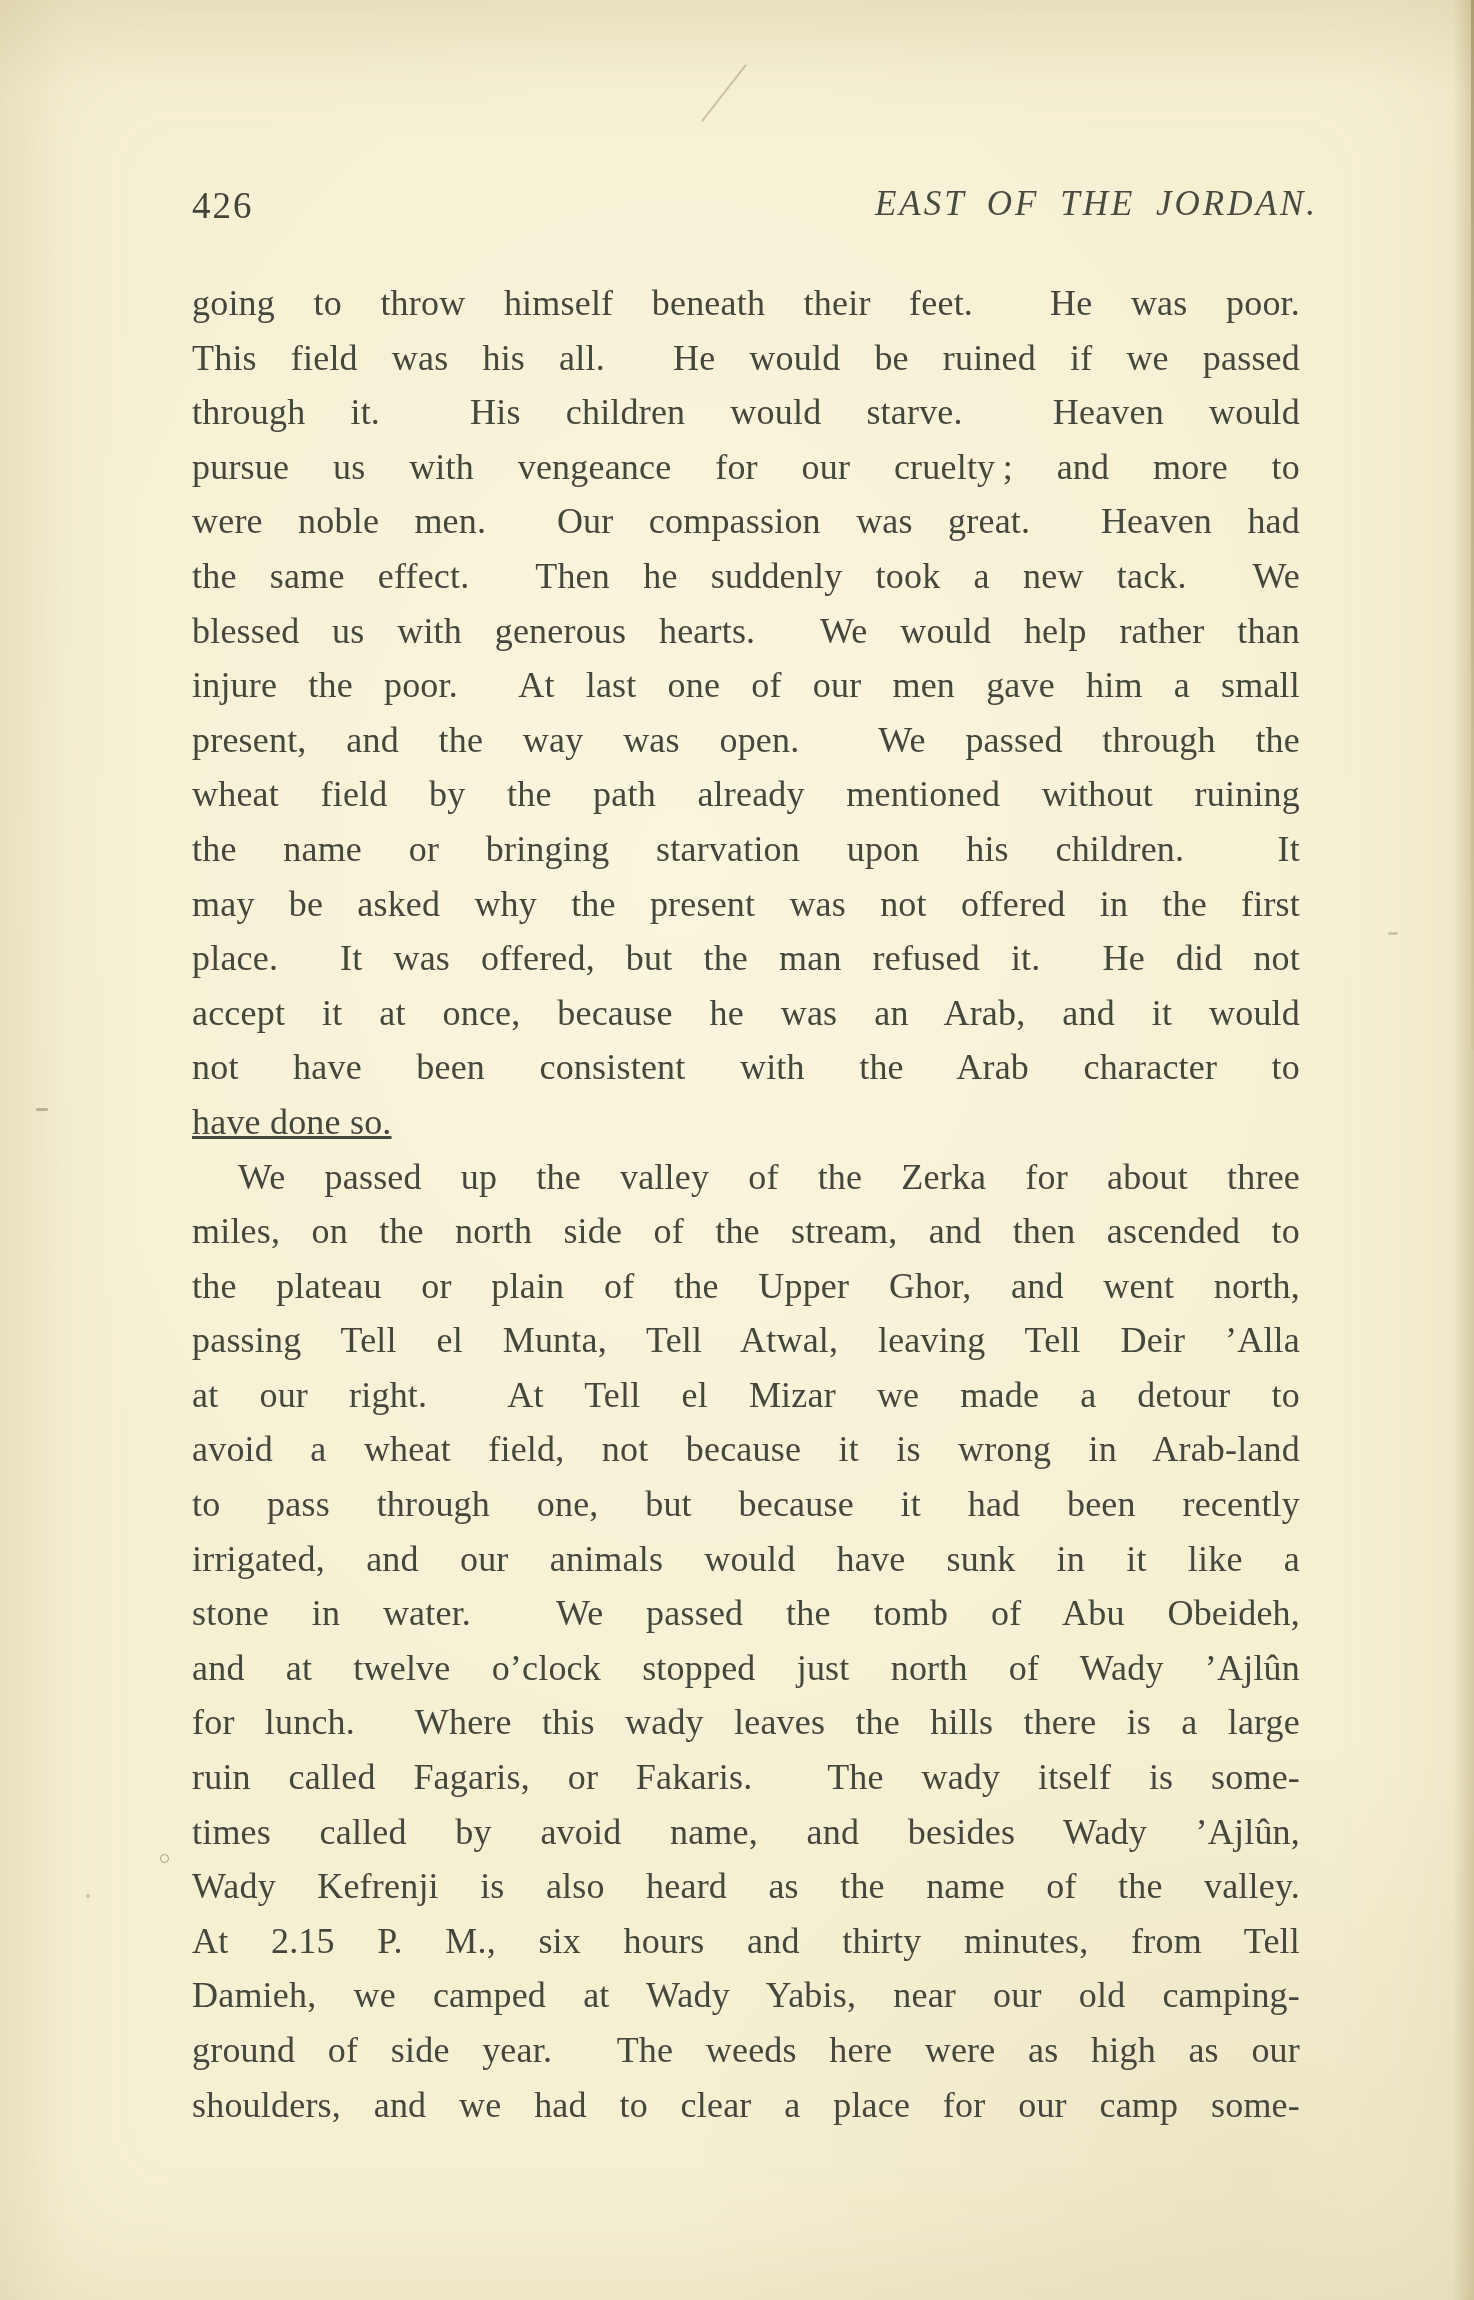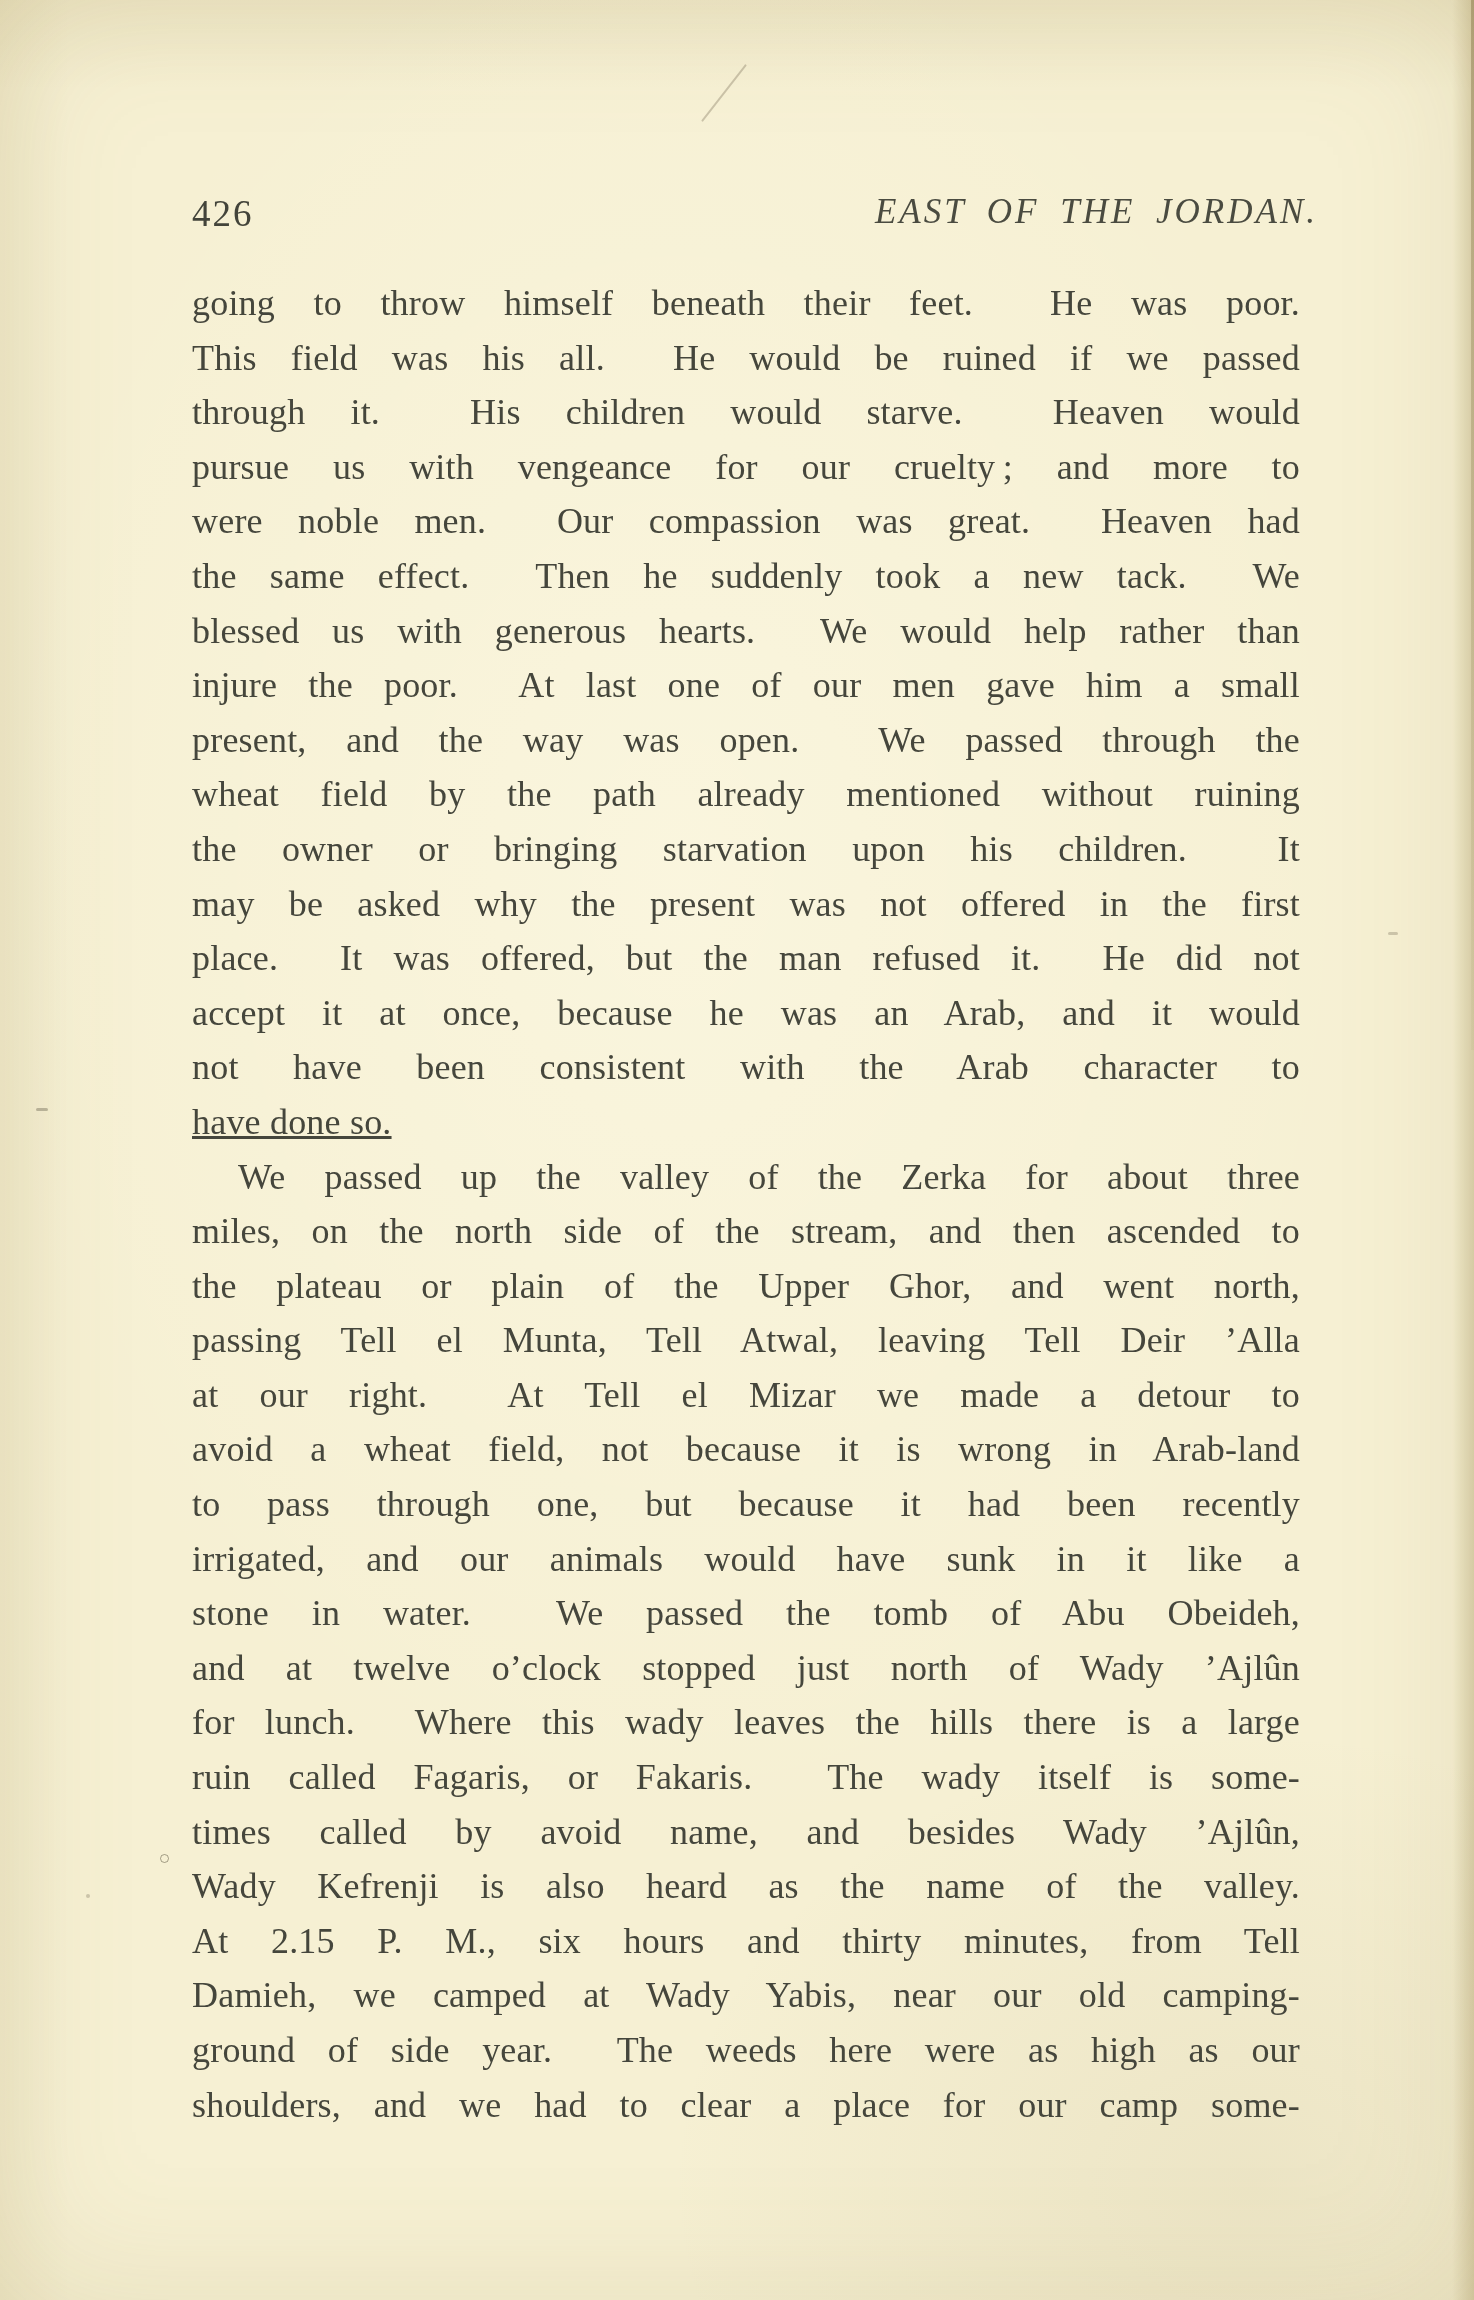--- a/index.html
+++ b/index.html
@@ -35,21 +35,21 @@
   }
   .page-edge-right-line {
     position: absolute;
     top: 0; right: 0;
     width: 3px; height: 1050px;
     background: linear-gradient(to bottom, rgba(120,100,55,0.40), rgba(120,100,55,0.05));
   }
 
   .running-head {
     position: absolute;
-    top: 192px;
+    top: 184px;
     left: 192px;
     width: 1108px;
     height: 52px;
     color: #45463c;
   }
   .page-number {
     position: absolute;
     left: 0; top: 0;
     font-size: 37px;
     letter-spacing: 2px;
@@ -149,21 +149,21 @@
       <div class="line">going to throw himself beneath their feet.  He was poor.</div>
       <div class="line">This field was his all.  He would be ruined if we passed</div>
       <div class="line">through it.  His children would starve.  Heaven would</div>
       <div class="line">pursue us with vengeance for our cruelty ; and more to</div>
       <div class="line">were noble men.  Our compassion was great.  Heaven had</div>
       <div class="line">the same effect.  Then he suddenly took a new tack.  We</div>
       <div class="line">blessed us with generous hearts.  We would help rather than</div>
       <div class="line">injure the poor.  At last one of our men gave him a small</div>
       <div class="line">present, and the way was open.  We passed through the</div>
       <div class="line">wheat field by the path already mentioned without ruining</div>
-      <div class="line">the owner or bringing starvation upon his children.  It</div>
+      <div class="line">the name or bringing starvation upon his children.  It</div>
       <div class="line">may be asked why the present was not offered in the first</div>
       <div class="line">place.  It was offered, but the man refused it.  He did not</div>
       <div class="line">accept it at once, because he was an Arab, and it would</div>
       <div class="line">not have been consistent with the Arab character to</div>
       <div class="line no-just">have done so.</div>
     </div>
     <div>
       <div class="line indent">We passed up the valley of the Zerka for about three</div>
       <div class="line">miles, on the north side of the stream, and then ascended to</div>
       <div class="line">the plateau or plain of the Upper Ghor, and went north,</div>

